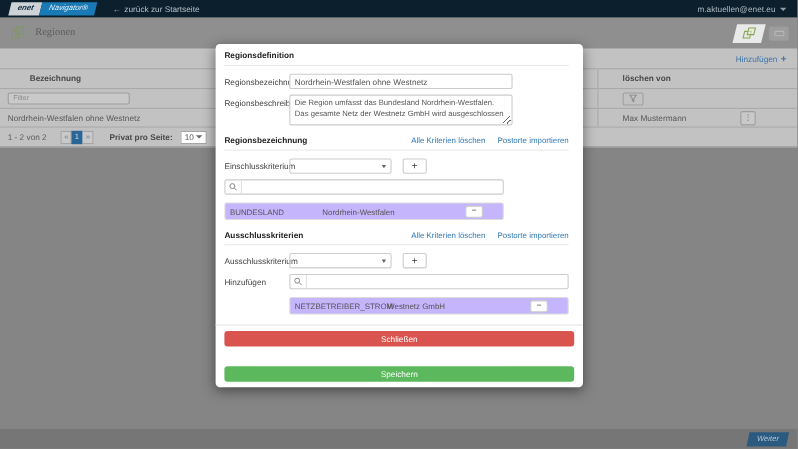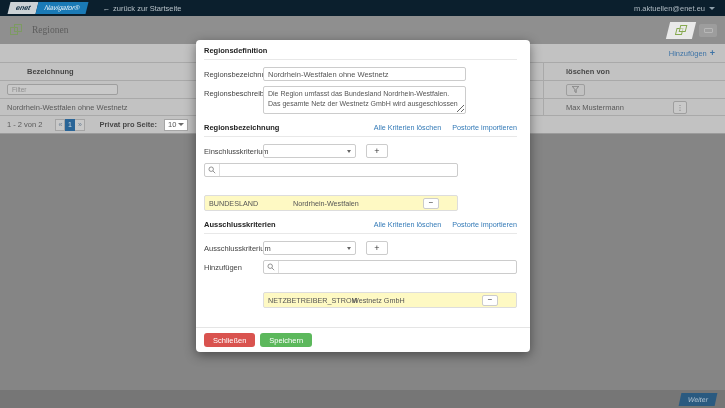--- a/index.html
+++ b/index.html
@@ -103,26 +103,26 @@
     font-size:7px; line-height:1.45; color:#555; font-family:"Liberation Sans",sans-serif; resize:vertical; }
   .select-box { width:93px; height:14px; border:1px solid #ccc; border-radius:2px; display:flex;
     align-items:center; justify-content:flex-end; padding-right:4px; cursor:pointer; }
   .select-box .caret-down { border-top-color:#666; border-left-width:2.5px; border-right-width:2.5px; border-top-width:3px; }
   .plus-btn { margin-left:10px; width:22px; height:14px; border:1px solid #ccc; background:#fff;
     border-radius:2px; font-size:9px; color:#333; line-height:11px; cursor:pointer; }
   .search-group { width:254px; height:14px; border:1px solid #ccc; border-radius:2px; display:flex; align-items:center; }
   .sg-icon { width:15px; height:100%; border-right:1px solid #e0e0e0; display:flex; align-items:center; justify-content:center; }
   .sg-input { flex:1; border:none; outline:none; height:100%; font-size:7.5px; padding:0 4px;
     font-family:"Liberation Sans",sans-serif; background:transparent; }
-  .list-item { width:254px; margin-top:18px; background:#fef9c3; border:1px solid #ddd; border-radius:2px;
+  .list-item { width:254px; margin-top:7px; background:#c4b5fd; border:1px solid #ddd; border-radius:2px;
     height:16px; display:flex; align-items:center; padding:0 4px; color:#555; font-size:7.2px; }
   .li-type { width:84px; flex-shrink:0; }
   .minus-btn { margin-left:auto; margin-right:14px; width:16px; height:11px; background:#fff;
     border:1px solid #ccc; border-radius:2px; font-size:8px; line-height:8px; color:#333; cursor:pointer; }
-  .m-footer { border-top:1px solid #e5e5e5; padding:5px 8px; display:flex; gap:5px; }
+  .m-footer { border-top:1px solid #e5e5e5; padding:5px 8px; display:flex; justify-content:flex-end; gap:18px;flex-direction:column; }
   .m-btn { font-size:7.5px; padding:0 9px; height:14px; border:none; border-radius:3px; color:#fff; cursor:pointer;
     font-family:"Liberation Sans",sans-serif; }
   .btn-red { background:#d9534f; }
   .btn-green { background:#5cb85c; }
 </style>
 </head>
 <body>
 
 <div class="navbar">
   <div class="logo">

